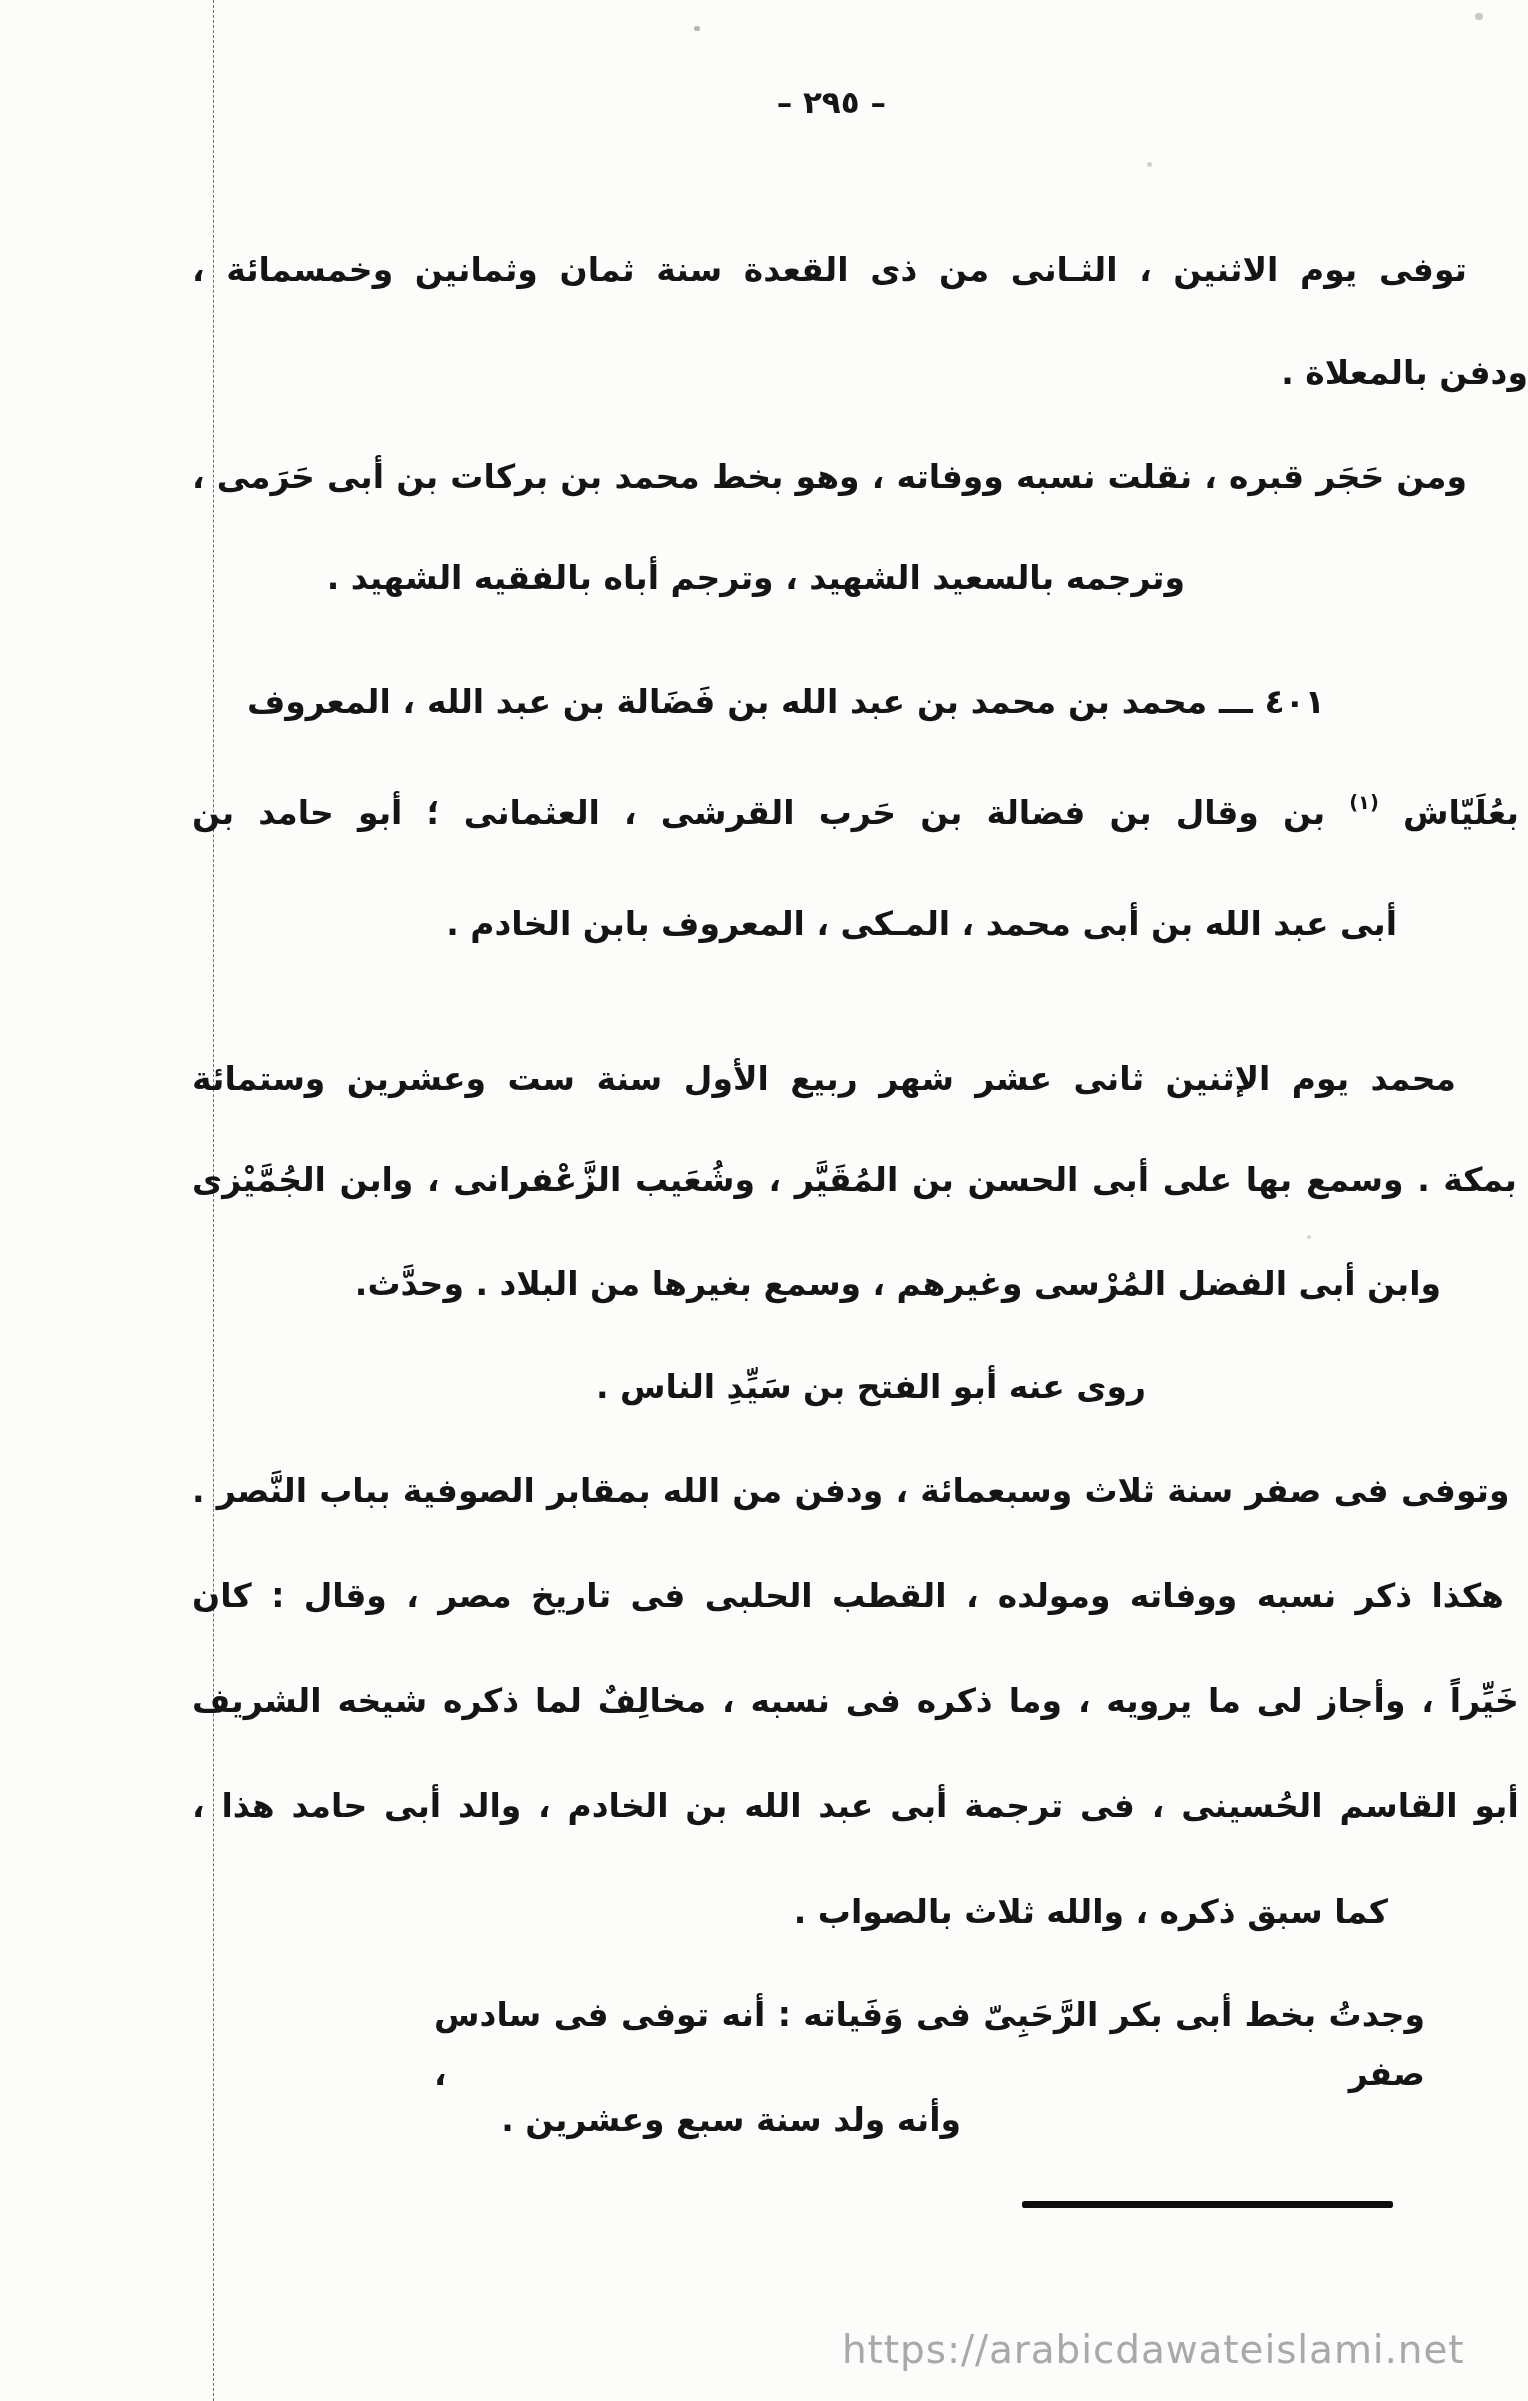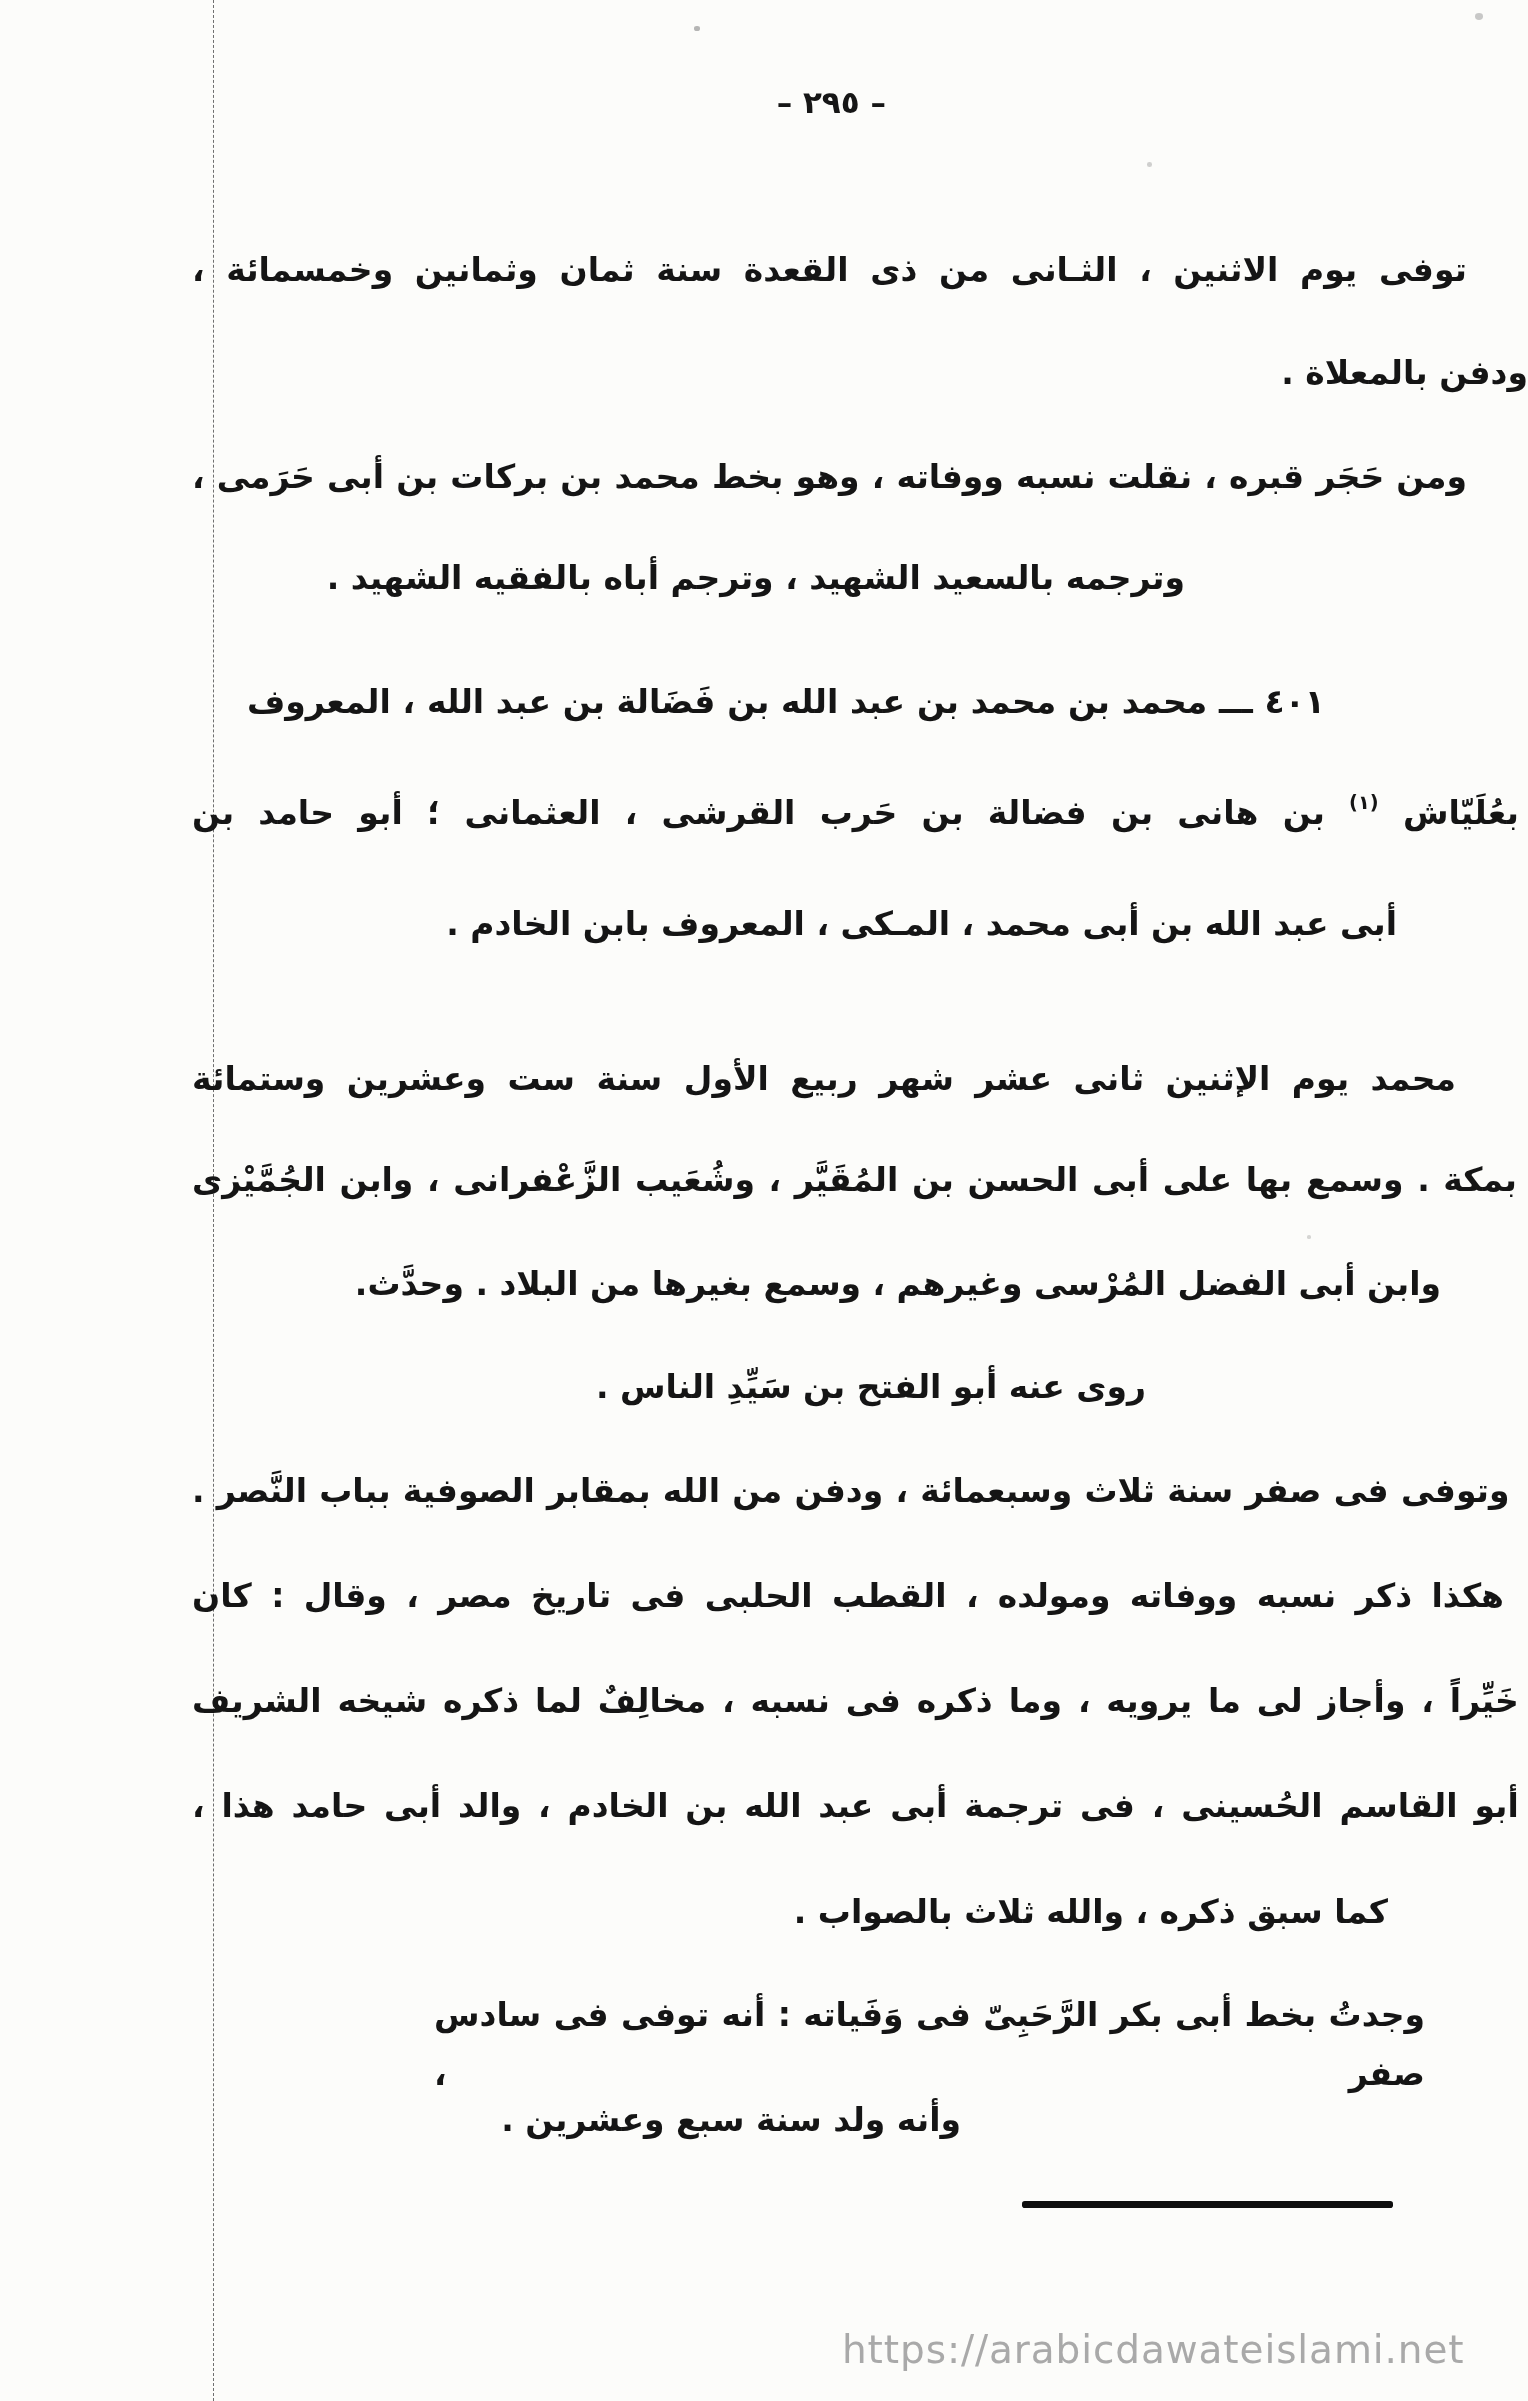--- a/index.html
+++ b/index.html
@@ -83,21 +83,21 @@
 
   <div class="page-number">– ٢٩٥ –</div>
 
   <div class="line just l1">توفى يوم الاثنين ، الثـانى من ذى القعدة سنة ثمان وثمانين وخمسمائة ،</div>
   <div class="line ralign l2">ودفن بالمعلاة .</div>
   <div class="line just l3">ومن حَجَر قبره ، نقلت نسبه ووفاته ، وهو بخط محمد بن بركات بن أبى حَرَمى ،</div>
   <div class="line ralign l4">وترجمه بالسعيد الشهيد ، وترجم أباه بالفقيه الشهيد .</div>
 
   <div class="line just l5">٤٠١ ـــ محمد بن محمد بن عبد الله بن فَضَالة بن عبد الله ، المعروف</div>
 
-  <div class="line just l6"><span>بعُلَيّاش </span><span class="sup">(١)</span><span> بن هانى بن فضالة بن حَرب القرشى ، العثمانى ؛ أبو حامد بن</span></div>
+  <div class="line just l6"><span>بعُلَيّاش </span><span class="sup">(١)</span><span> بن وقال بن فضالة بن حَرب القرشى ، العثمانى ؛ أبو حامد بن</span></div>
 
   <div class="line ralign l7">أبى عبد الله بن أبى محمد ، المـكى ، المعروف بابن الخادم .</div>
 
   <div class="line just l8">محمد يوم الإثنين ثانى عشر شهر ربيع الأول سنة ست وعشرين وستمائة</div>
   <div class="line just l9">بمكة . وسمع بها على أبى الحسن بن المُقَيَّر ، وشُعَيب الزَّعْفرانى ، وابن الجُمَّيْزى</div>
   <div class="line ralign l10">وابن أبى الفضل المُرْسى وغيرهم ، وسمع بغيرها من البلاد . وحدَّث.</div>
   <div class="line ralign l11">روى عنه أبو الفتح بن سَيِّدِ الناس .</div>
   <div class="line just l12">وتوفى فى صفر سنة ثلاث وسبعمائة ، ودفن من الله بمقابر الصوفية بباب النَّصر .</div>
   <div class="line just l13">هكذا ذكر نسبه ووفاته ومولده ، القطب الحلبى فى تاريخ مصر ، وقال : كان</div>
   <div class="line just l14">خَيِّراً ، وأجاز لى ما يرويه ، وما ذكره فى نسبه ، مخالِفٌ لما ذكره شيخه الشريف</div>

